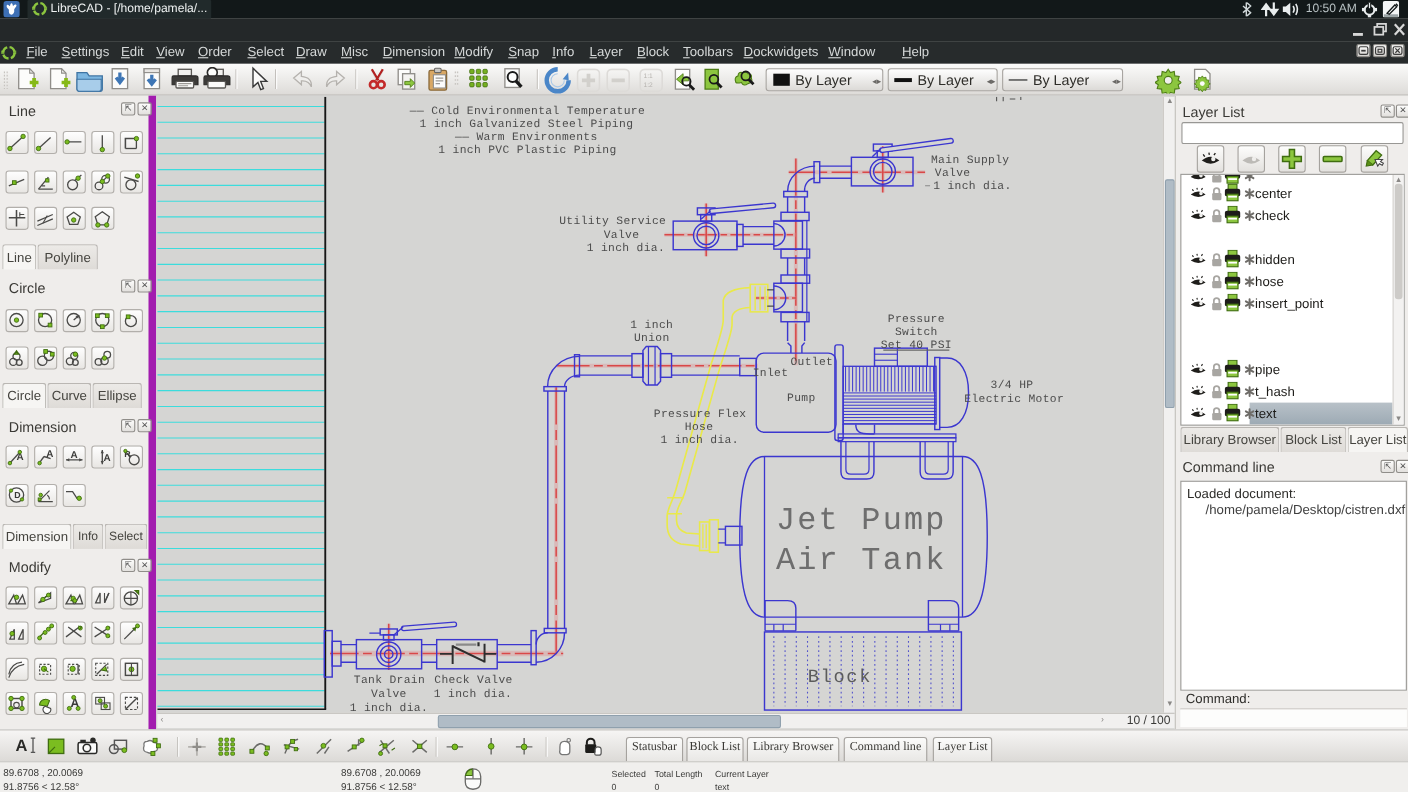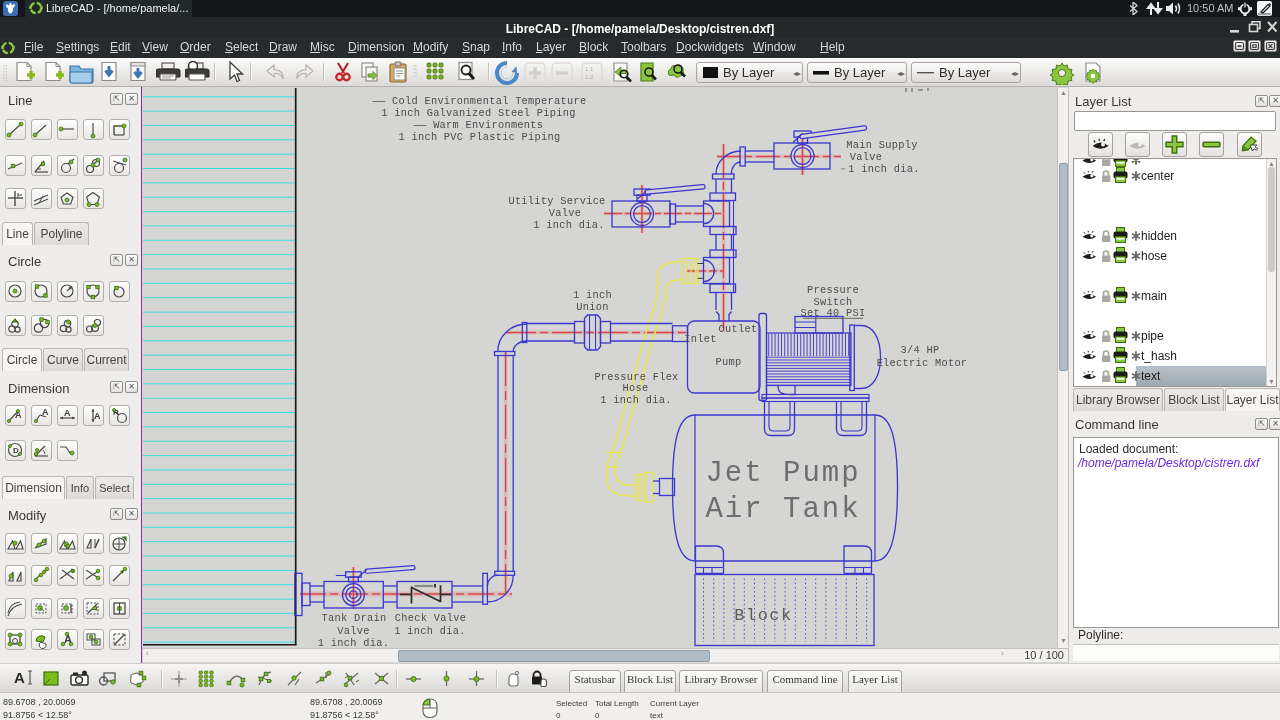--- a/index.html
+++ b/index.html
@@ -3,21 +3,21 @@
 <meta charset="utf-8">
 <style>
 html,body{margin:0;padding:0;width:1280px;height:720px;overflow:hidden;background:#d5d5d3;font-family:"Liberation Sans",sans-serif;}
 *{box-sizing:border-box;}
 .abs{position:absolute;}
 #taskbar{left:0;top:0;width:1280px;height:17px;background:#121819;}
 #titlebar{left:0;top:17px;width:1280px;height:21px;background:#242829;}
 #menubar{left:0;top:38px;width:1280px;height:20px;background:#272b2c;}
 #toolbar{left:0;top:58px;width:1280px;height:29px;background:linear-gradient(#fbfbfa,#dddbd8);border-bottom:1px solid #b6b3af;}
 #main{left:0;top:87px;width:1280px;height:576px;background:#efedeb;}
-#leftdock{left:0;top:0;width:142px;height:576px;background:#efedeb;border-right:1px solid #a21caf;}
+#leftdock{left:0;top:0;width:142px;height:576px;background:#efedeb;border-right:7px solid #a21caf;}
 #canvaswrap{left:142px;top:0px;width:926px;height:576px;background:#d5d5d3;}
 #rightdock{left:1068px;top:0;width:212px;height:576px;background:#efedeb;border-left:1px solid #c5c2be;}
 #bottombar{left:0;top:663px;width:1280px;height:29px;background:linear-gradient(#f6f5f4,#dcdad7);border-top:1px solid #cfcdca;}
 #statusbar{left:0;top:692px;width:1280px;height:28px;background:#f0efed;border-top:1px solid #c9c7c4;}
 .mitem{color:#d5d8d8;font-size:12px;}
 .tb{position:absolute;width:21px;height:21px;background:linear-gradient(#fefefe,#e8e6e3);border:1px solid #b2afab;border-radius:3px;}
 .dttl{position:absolute;font-size:13px;color:#3a3935;}
 .wbtn{position:absolute;width:13px;height:12px;border:1px solid #8f8d89;border-radius:2px;background:linear-gradient(#fdfdfc,#e2e0dd);color:#555;font-size:8px;line-height:10px;text-align:center;}
 .tab{position:absolute;height:23px;border:1px solid #bab7b3;border-bottom:none;border-radius:3px 3px 0 0;background:linear-gradient(#eceae7,#dedbd7);font-size:12px;color:#45443f;text-align:center;line-height:22px;}
 .tab.on{background:#f6f5f3;}
@@ -60,21 +60,20 @@
       <rect x="11" y="5.2" width="3" height="3" fill="#e8eced"></rect>
       <rect x="5.5" y="11.5" width="3" height="2.5" fill="#e8eced"></rect>
     </svg>
 <svg class="abs" style="left:1257px;top:1px" width="15" height="15">
       <rect x="0" y="0" width="15" height="15" rx="2" fill="#f4f6f6"></rect>
       <rect x="1" y="12" width="13" height="2.4" fill="#9aa3a5"></rect>
       <path d="M4,11 L11,3.5 L12.8,5.2 L6,12 Z M12,2.5 L13.8,4.2" stroke="#121819" stroke-width="1.2" fill="#f4f6f6"></path>
     </svg>
 </div>
 <div class="abs" id="titlebar">
-<div class="abs" style="left:0;top:5px;width:1280px;text-align:center;font-size:12px;font-weight:bold;color:#fff">LibreCAD - [/home/pamela/Desktop/cistren.dxf]</div>
 <svg class="abs" style="left:1228px;top:4px" width="50" height="13">
 <rect x="2" y="9" width="9" height="2.6" fill="#d7d7d7"></rect>
 <rect x="21.5" y="3.5" width="8" height="7" fill="none" stroke="#d7d7d7" stroke-width="1.6"></rect>
       <path d="M24,3 L24,0.8 L32,0.8 L32,7.5 L30,7.5" stroke="#d7d7d7" stroke-width="1.6" fill="none"></path>
 <path d="M40,1 L48.5,10.5 M48.5,1 L40,10.5" stroke="#d7d7d7" stroke-width="2"></path>
 </svg>
 </div>
 <div class="abs" id="menubar">
 <svg class="abs" style="left:1px;top:3px" width="14" height="14">
       <circle cx="7" cy="7" r="5.2" fill="none" stroke="#8cc63f" stroke-width="2.2" stroke-dasharray="6 2.2"></circle>
@@ -555,21 +554,21 @@
           <rect x="4" y="4" width="11" height="11" fill="none" stroke="#4a4a48" stroke-dasharray="2.2 1.6"></rect>
           <line x1="4" y1="15" x2="15" y2="4" stroke="#4a4a48" stroke-width="1.3"></line>
         </svg></div>
 <div class="tab on" style="left:2px;top:135px;width:31px">Line</div>
 <div class="tab" style="left:34px;top:135px;width:55px">Polyline</div>
 <div class="dttl" style="left:8px;top:167px">Circle</div>
 <div class="wbtn" style="left:110px;top:167px">⇱</div>
       <div class="wbtn" style="left:125px;top:167px">✕</div>
 <div class="tab on" style="left:2px;top:261px;width:40px">Circle</div>
 <div class="tab" style="left:43px;top:261px;width:40px">Curve</div>
-<div class="tab" style="left:84px;top:261px;width:45px">Current</div>
+<div class="tab" style="left:84px;top:261px;width:45px">Ellipse</div>
 <div class="dttl" style="left:8px;top:294px">Dimension</div>
 <div class="wbtn" style="left:110px;top:294px">⇱</div>
       <div class="wbtn" style="left:125px;top:294px">✕</div>
 <div class="tab on" style="left:2px;top:389px;width:63px">Dimension</div>
 <div class="tab" style="left:66px;top:389px;width:28px;font-size:11px">Info</div>
 <div class="tab" style="left:95px;top:389px;width:39px;font-size:11px">Select</div>
 <div class="dttl" style="left:8px;top:421px">Modify</div>
 <div class="wbtn" style="left:110px;top:421px">⇱</div>
       <div class="wbtn" style="left:125px;top:421px">✕</div>
 </div>
@@ -881,20 +880,43 @@
             <rect x="2.5" y="9.5" width="10" height="6" fill="#8cc63f" stroke="#3f6d10" stroke-width="1"></rect>
             <rect x="3.5" y="11" width="8" height="1.6" fill="#fff"></rect>
           </svg>
           <svg class="abs" style="left:57px;top:5px" width="10" height="10">
             <g stroke="#6e6c68" stroke-width="1.8" stroke-linecap="round">
               <path d="M5,1 V9 M1.6,3 L8.4,7 M8.4,3 L1.6,7"></path>
             </g>
           </svg>
           <div class="lname">center</div>
         </div>
+<div class="lrow" style="top:27px">
+          <svg class="abs" style="left:8px;top:3px" width="15" height="13">
+            <path d="M0.5,7.8 Q7.5,2.2 14,7.8 Q7.5,12.3 0.5,7.8 Z" fill="#1f1e1b"></path>
+            <circle cx="9.8" cy="6.8" r="1.6" fill="#eeeeec"></circle>
+            <path d="M3,4.6 L1.9,3.2 M6.5,3.4 L6.1,1.8 M10.2,3.6 L11.2,2" stroke="#1f1e1b" stroke-width="1"></path>
+          </svg>
+          <svg class="abs" style="left:26px;top:3px" width="12" height="14">
+            <path d="M3.5,7 V4.5 a2.5,2.5 0 0 1 5,0 V7" fill="none" stroke="#a8a6a2" stroke-width="1.6"></path>
+            <rect x="2" y="6.5" width="8.4" height="6.5" rx="1" fill="#a8a6a2"></rect>
+          </svg>
+          <svg class="abs" style="left:39px;top:1px" width="15" height="17">
+            <rect x="3.5" y="0.5" width="8" height="5" fill="#8cc63f" stroke="#3f6d10" stroke-width="1"></rect>
+            <rect x="0.5" y="4.5" width="14" height="7" rx="2" fill="#1d1c1a"></rect>
+            <rect x="2.5" y="9.5" width="10" height="6" fill="#8cc63f" stroke="#3f6d10" stroke-width="1"></rect>
+            <rect x="3.5" y="11" width="8" height="1.6" fill="#fff"></rect>
+          </svg>
+          <svg class="abs" style="left:57px;top:5px" width="10" height="10">
+            <g stroke="#6e6c68" stroke-width="1.8" stroke-linecap="round">
+              <path d="M5,1 V9 M1.6,3 L8.4,7 M8.4,3 L1.6,7"></path>
+            </g>
+          </svg>
+          <div class="lname">check</div>
+        </div>
 <div class="lrow" style="top:67px">
           <svg class="abs" style="left:8px;top:3px" width="15" height="13">
             <path d="M0.5,7.8 Q7.5,2.2 14,7.8 Q7.5,12.3 0.5,7.8 Z" fill="#1f1e1b"></path>
             <circle cx="9.8" cy="6.8" r="1.6" fill="#eeeeec"></circle>
             <path d="M3,4.6 L1.9,3.2 M6.5,3.4 L6.1,1.8 M10.2,3.6 L11.2,2" stroke="#1f1e1b" stroke-width="1"></path>
           </svg>
           <svg class="abs" style="left:26px;top:3px" width="12" height="14">
             <path d="M3.5,7 V4.5 a2.5,2.5 0 0 1 5,0 V7" fill="none" stroke="#a8a6a2" stroke-width="1.6"></path>
             <rect x="2" y="6.5" width="8.4" height="6.5" rx="1" fill="#a8a6a2"></rect>
           </svg>
@@ -927,42 +949,42 @@
             <rect x="2.5" y="9.5" width="10" height="6" fill="#8cc63f" stroke="#3f6d10" stroke-width="1"></rect>
             <rect x="3.5" y="11" width="8" height="1.6" fill="#fff"></rect>
           </svg>
           <svg class="abs" style="left:57px;top:5px" width="10" height="10">
             <g stroke="#6e6c68" stroke-width="1.8" stroke-linecap="round">
               <path d="M5,1 V9 M1.6,3 L8.4,7 M8.4,3 L1.6,7"></path>
             </g>
           </svg>
           <div class="lname">hose</div>
         </div>
-<div class="lrow" style="top:127px">
+<div class="lrow" style="top:107px">
           <svg class="abs" style="left:8px;top:3px" width="15" height="13">
             <path d="M0.5,7.8 Q7.5,2.2 14,7.8 Q7.5,12.3 0.5,7.8 Z" fill="#1f1e1b"></path>
             <circle cx="9.8" cy="6.8" r="1.6" fill="#eeeeec"></circle>
             <path d="M3,4.6 L1.9,3.2 M6.5,3.4 L6.1,1.8 M10.2,3.6 L11.2,2" stroke="#1f1e1b" stroke-width="1"></path>
           </svg>
           <svg class="abs" style="left:26px;top:3px" width="12" height="14">
             <path d="M3.5,7 V4.5 a2.5,2.5 0 0 1 5,0 V7" fill="none" stroke="#a8a6a2" stroke-width="1.6"></path>
             <rect x="2" y="6.5" width="8.4" height="6.5" rx="1" fill="#a8a6a2"></rect>
           </svg>
           <svg class="abs" style="left:39px;top:1px" width="15" height="17">
             <rect x="3.5" y="0.5" width="8" height="5" fill="#8cc63f" stroke="#3f6d10" stroke-width="1"></rect>
             <rect x="0.5" y="4.5" width="14" height="7" rx="2" fill="#1d1c1a"></rect>
             <rect x="2.5" y="9.5" width="10" height="6" fill="#8cc63f" stroke="#3f6d10" stroke-width="1"></rect>
             <rect x="3.5" y="11" width="8" height="1.6" fill="#fff"></rect>
           </svg>
           <svg class="abs" style="left:57px;top:5px" width="10" height="10">
             <g stroke="#6e6c68" stroke-width="1.8" stroke-linecap="round">
               <path d="M5,1 V9 M1.6,3 L8.4,7 M8.4,3 L1.6,7"></path>
             </g>
           </svg>
-          <div class="lname">main</div>
+          <div class="lname">insert_point</div>
         </div>
 <div class="lrow" style="top:167px">
           <svg class="abs" style="left:8px;top:3px" width="15" height="13">
             <path d="M0.5,7.8 Q7.5,2.2 14,7.8 Q7.5,12.3 0.5,7.8 Z" fill="#1f1e1b"></path>
             <circle cx="9.8" cy="6.8" r="1.6" fill="#eeeeec"></circle>
             <path d="M3,4.6 L1.9,3.2 M6.5,3.4 L6.1,1.8 M10.2,3.6 L11.2,2" stroke="#1f1e1b" stroke-width="1"></path>
           </svg>
           <svg class="abs" style="left:26px;top:3px" width="12" height="14">
             <path d="M3.5,7 V4.5 a2.5,2.5 0 0 1 5,0 V7" fill="none" stroke="#a8a6a2" stroke-width="1.6"></path>
             <rect x="2" y="6.5" width="8.4" height="6.5" rx="1" fill="#a8a6a2"></rect>
@@ -1033,23 +1055,23 @@
 <div class="abs" style="left:194px;top:219px;color:#8a8886;font-size:7px">▼</div>
 </div>
 <div class="tab" style="left:4px;top:301px;width:90px">Library Browser</div>
 <div class="tab" style="left:95px;top:301px;width:60px">Block List</div>
 <div class="tab on" style="left:156px;top:301px;width:55px">Layer List</div>
 <div class="dttl" style="left:6px;top:330px">Command line</div>
 <div class="wbtn" style="left:186px;top:331px">⇱</div>
       <div class="wbtn" style="left:200px;top:331px">✕</div>
 <div class="abs" style="left:4px;top:350px;width:206px;height:191px;background:#fff;border:1px solid #989794">
 <div class="abs" style="left:5px;top:4px;font-size:12px;color:#2e2d2a">Loaded document:</div>
-<div class="abs" style="left:4px;top:18px;font-size:12px;font-style:italic;color:#6d28d9">/home/pamela/Desktop/cistren.dxf</div>
+<div class="abs" style="left:22px;top:18px;font-size:12px;color:#404040">/home/pamela/Desktop/cistren.dxf</div>
 </div>
-<div class="abs" style="left:4px;top:541px;width:206px;height:17px;background:#efedeb;border-bottom:1px solid #c5c2be;font-size:12px;color:#2e2d2a;padding-left:5px">Polyline:</div>
+<div class="abs" style="left:4px;top:541px;width:206px;height:17px;background:#efedeb;border-bottom:1px solid #c5c2be;font-size:12px;color:#2e2d2a;padding-left:5px">Command:</div>
 <div class="abs" style="left:4px;top:558px;width:206px;height:16px;background:#fdfdfc"></div>
 </div>
 </div>
 <div class="abs" id="bottombar">
     <svg class="abs" style="left:14px;top:5px" width="20" height="20">
       <text x="0" y="14" font-size="15" font-weight="bold" fill="#2a2a28" font-family="Liberation Sans">A</text>
       <path d="M14,2 h4 M16,2 v13 M14,15 h4" stroke="#555" stroke-width="1.2" fill="none"></path>
     </svg>
     <svg class="abs" style="left:42px;top:5px" width="20" height="20">
       <rect x="2" y="3" width="14" height="13" fill="#7bbd20" stroke="#3f6d10" stroke-width="1.2"></rect>

